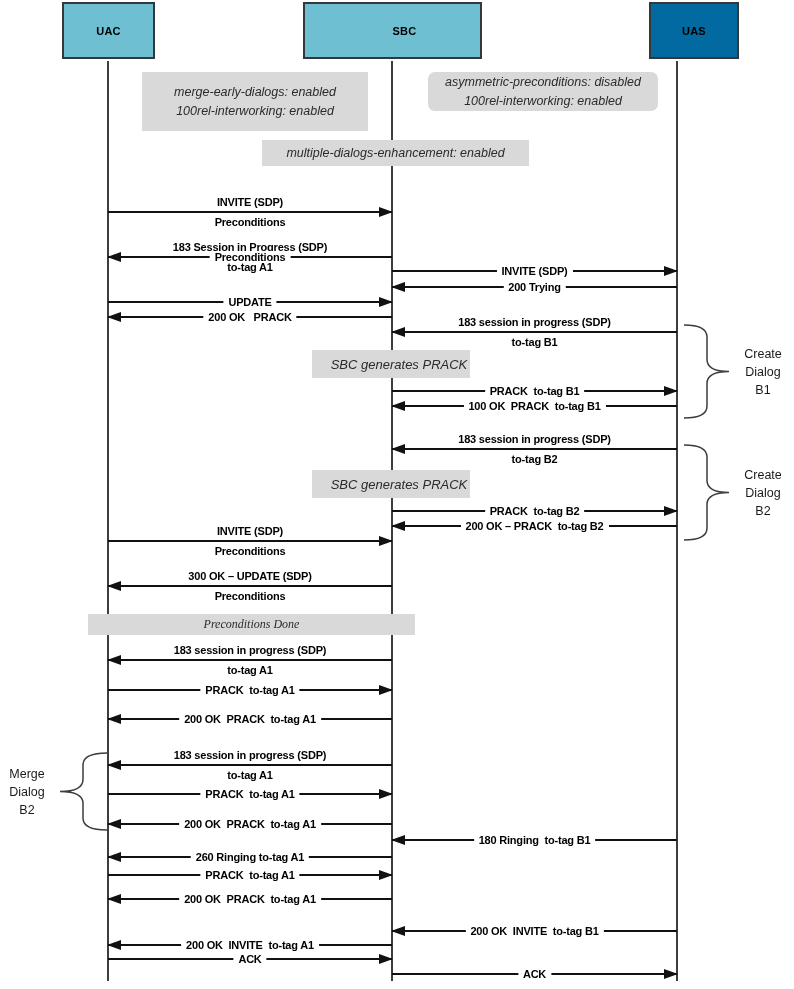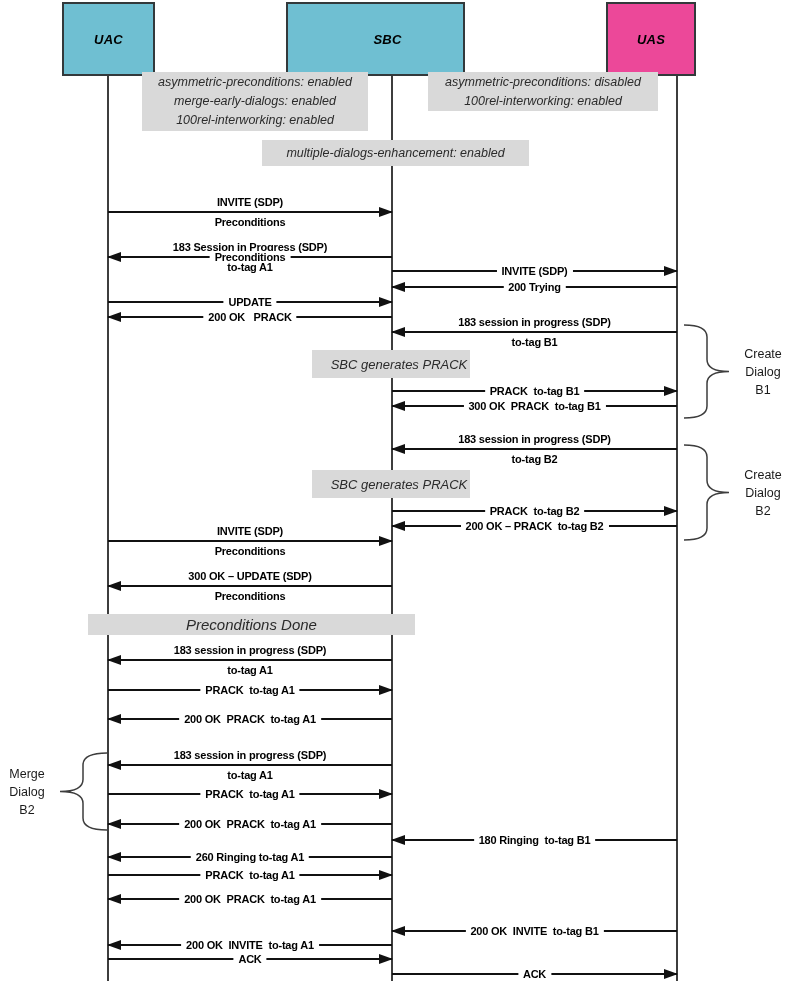--- a/index.html
+++ b/index.html
@@ -2,33 +2,33 @@
 <html><head>
 <meta charset="utf-8">
 <style>
   html,body{margin:0;padding:0;background:#fff;}
   #stage{
     position:relative; width:794px; height:989px; background:#fff;
     font-family:"Liberation Sans", sans-serif; color:#000; overflow:hidden;
   }
   .lifeline{position:absolute; width:2px; background:#3d3d3d;}
   .actor{
-    position:absolute; top:2px; height:74px; border:2px solid #33393b;
+    position:absolute; top:2px; height:57px; border:2px solid #33393b;
     display:flex; align-items:center; justify-content:center;
-    font-weight:bold; font-size:13px; letter-spacing:.2px; box-sizing:border-box;font-style:italic;
+    font-weight:bold; font-size:11px; letter-spacing:.2px; box-sizing:border-box;
   }
   .note{
     position:absolute; background:#d9d9d9; color:#2b2b2b;
     font-style:italic; font-size:12.5px; text-align:center;
     display:flex; flex-direction:column; justify-content:center;
     box-sizing:border-box;
   }
   .note div{line-height:19px;}
   .action-note{font-size:13px;padding-left:16px;}
-  .band-note{font-size:15px;}
+  .band-note{font-size:12px;font-family:Liberation Serif, serif;}
   .msg{position:absolute; font-size:11px; font-weight:bold; letter-spacing:-.2px;}
   .msg .line{position:absolute; left:0; right:0; top:0; height:0; border-top:2px solid #111;}
   .msg.dir-right .line::after{
     content:""; position:absolute; right:-1px; top:-6px; width:0; height:0;
     border-left:14px solid #111; border-top:5px solid transparent; border-bottom:5px solid transparent;
   }
   .msg.dir-left .line::after{
     content:""; position:absolute; left:-1px; top:-6px; width:0; height:0;
     border-right:14px solid #111; border-top:5px solid transparent; border-bottom:5px solid transparent;
   }
@@ -51,34 +51,33 @@
 <div id="stage">
   <div id="lifelines">
       <div class="lifeline" style="left: 107px; top: 61px; height: 920px;"></div>
       <div class="lifeline" style="left: 391px; top: 61px; height: 920px;"></div>
       <div class="lifeline" style="left: 676px; top: 61px; height: 920px;"></div>
     </div>
   <div id="actors">
       <div class="actor" style="left: 62px; width: 93px; background: rgb(111, 191, 210); border-color: rgb(51, 57, 59);">
         <span>UAC</span>
       </div>
-      <div class="actor" style="left: 286px; width: 179px; background: rgb(111, 191, 210); border-color: rgb(51, 57, 59); padding-left: 24px;">
+      <div class="actor" style="left: 303px; width: 179px; background: rgb(111, 191, 210); border-color: rgb(51, 57, 59); padding-left: 24px;">
         <span>SBC</span>
       </div>
-      <div class="actor" style="left: 606px; width: 90px; background: #ec4899; border-color: rgb(51, 57, 59);">
+      <div class="actor" style="left: 649px; width: 90px; background: #0369a1; border-color: rgb(51, 57, 59);">
         <span>UAS</span>
       </div>
     </div>
   <div id="notes">
       <div class="note" style="left: 142px; top: 72px; width: 226px; height: 59px;">
-        <div>asymmetric-preconditions: enabled</div>
         <div>merge-early-dialogs: enabled</div>
         <div>100rel-interworking: enabled</div>
       </div>
-      <div class="note" style="left: 428px; top: 72px; width: 230px; height: 39px;">
+      <div class="note" style="left: 428px; top: 72px; width: 230px; height: 39px; border-radius: 7px;">
         <div>asymmetric-preconditions: disabled</div>
         <div>100rel-interworking: enabled</div>
       </div>
       <div class="note" style="left: 262px; top: 140px; width: 267px; height: 26px;">
         <div>multiple-dialogs-enhancement: enabled</div>
       </div>
       <div class="note action-note" style="left: 312px; top: 350px; width: 158px; height: 28px;">
         <div>SBC generates PRACK</div>
       </div>
       <div class="note action-note" style="left: 312px; top: 470px; width: 158px; height: 28px;">
@@ -132,21 +131,21 @@
         <div class="below">
           <div>to-tag B1</div>
         </div>
       </div>
       <div class="msg dir-right" style="left: 392px; top: 390px; width: 285px;">
         <div class="line"></div>
         <div class="onlbl">PRACK  to-tag B1</div>
       </div>
       <div class="msg dir-left" style="left: 392px; top: 405px; width: 285px;">
         <div class="line"></div>
-        <div class="onlbl">300 OK  PRACK  to-tag B1</div>
+        <div class="onlbl">100 OK  PRACK  to-tag B1</div>
       </div>
       <div class="msg dir-left" style="left: 392px; top: 448px; width: 285px;">
         <div class="above">
           <div>183 session in progress (SDP)</div>
         </div>
         <div class="line"></div>
         <div class="below">
           <div>to-tag B2</div>
         </div>
       </div>

